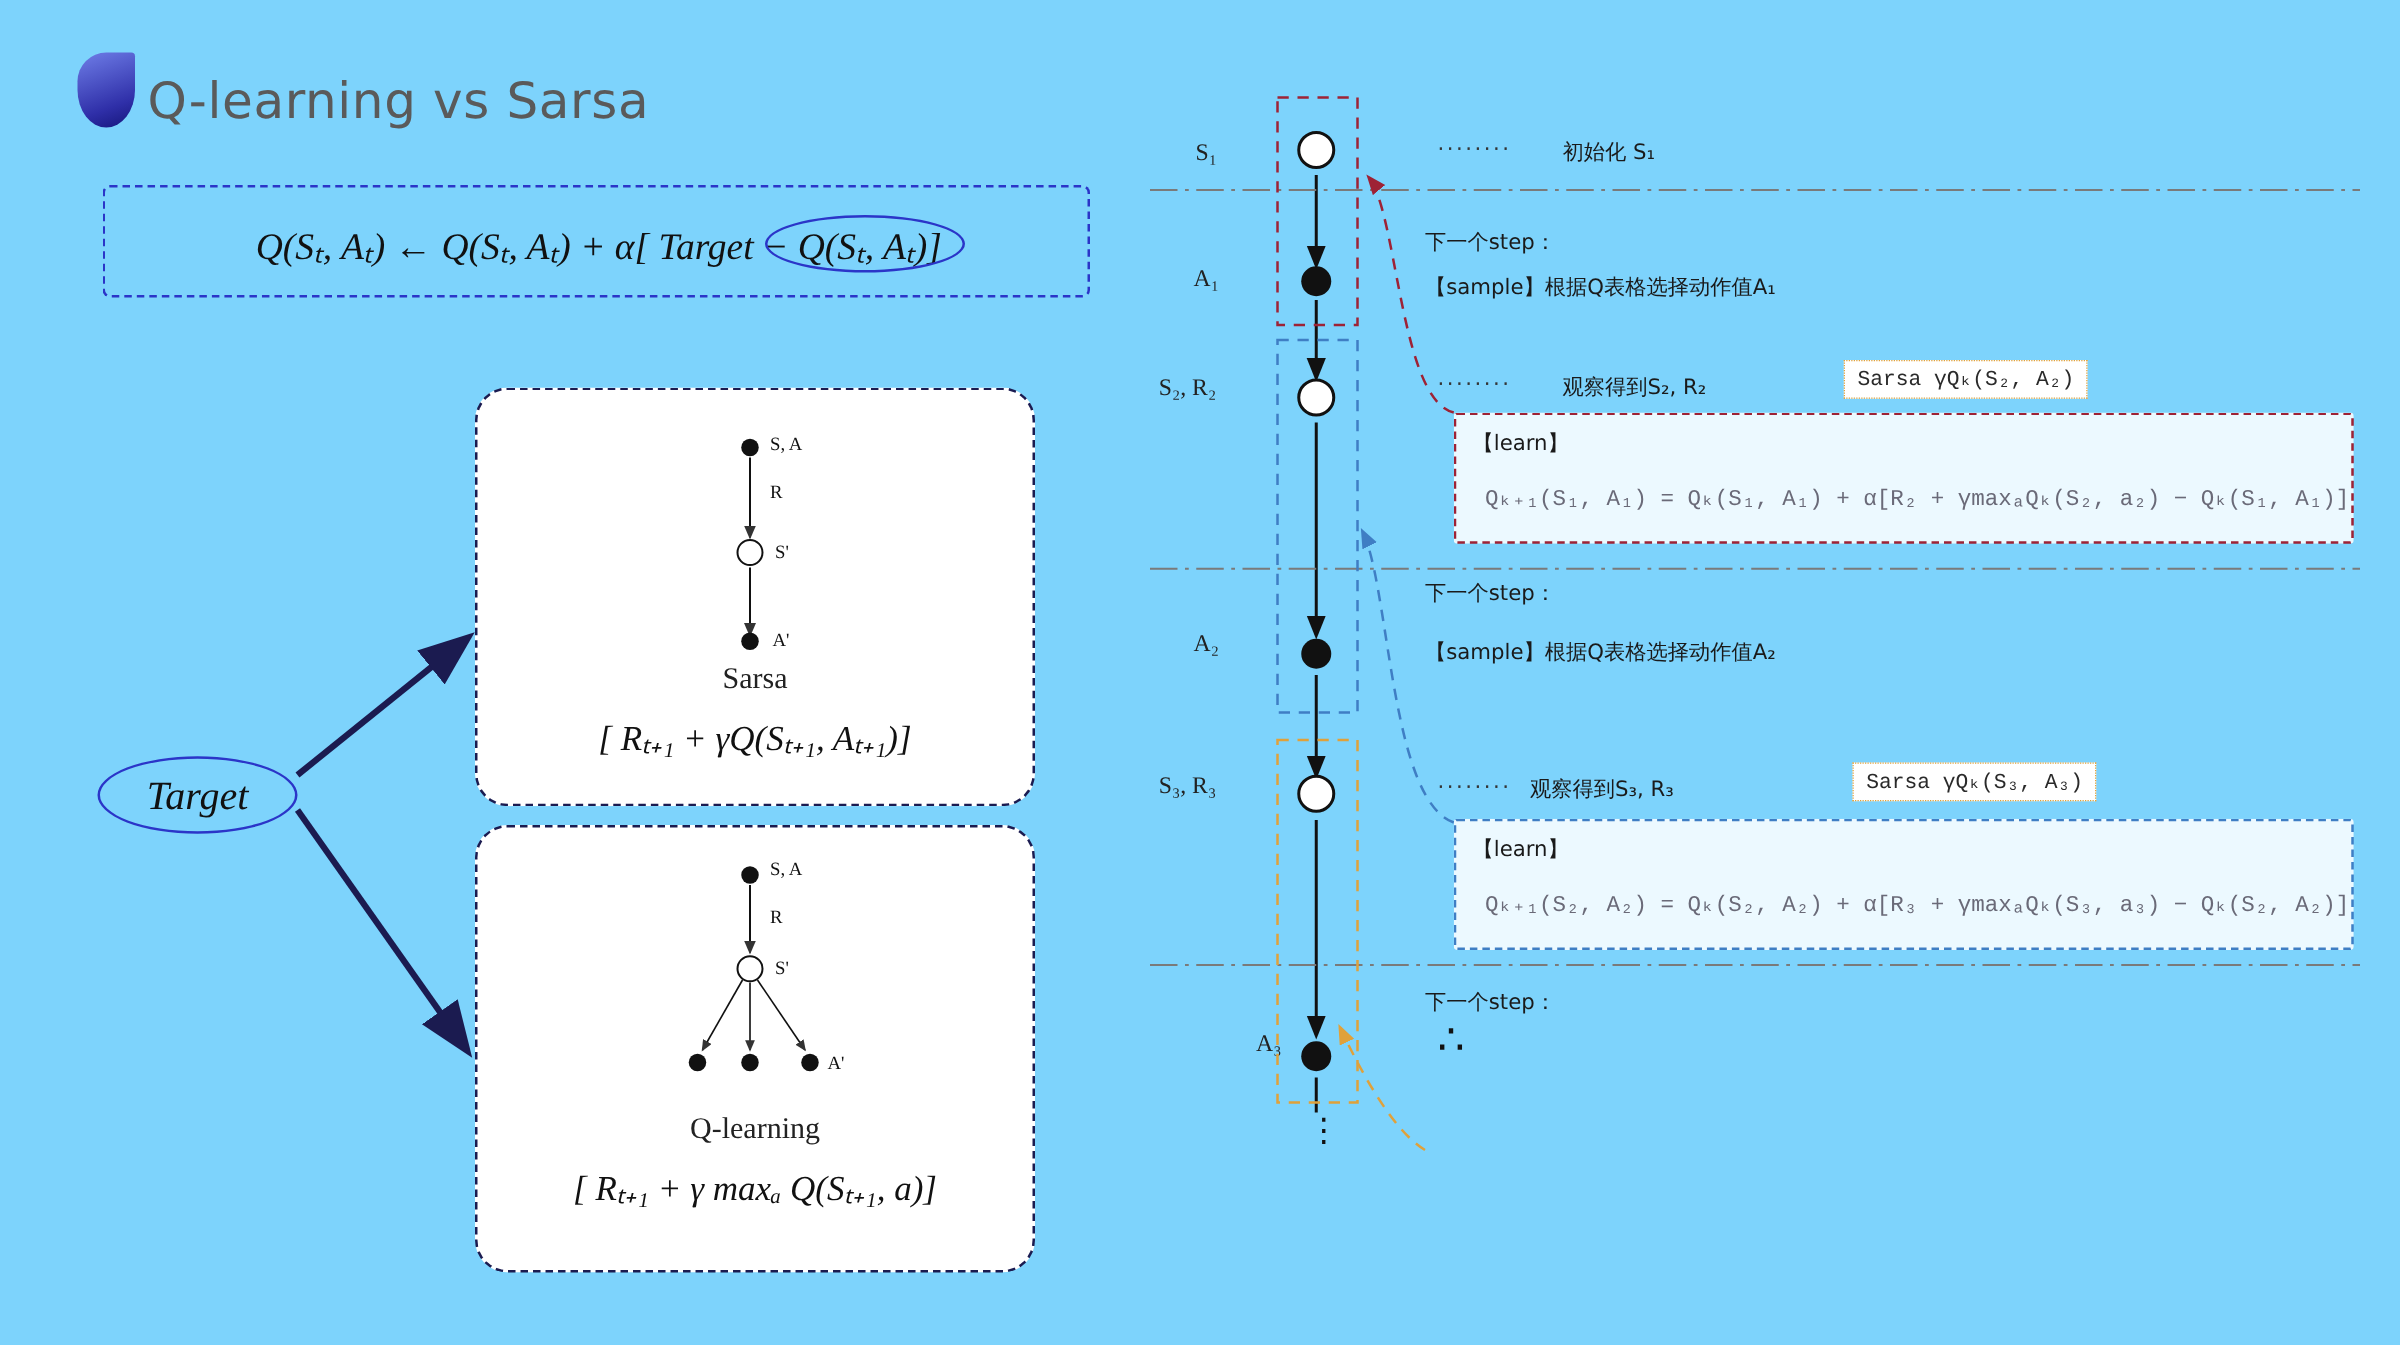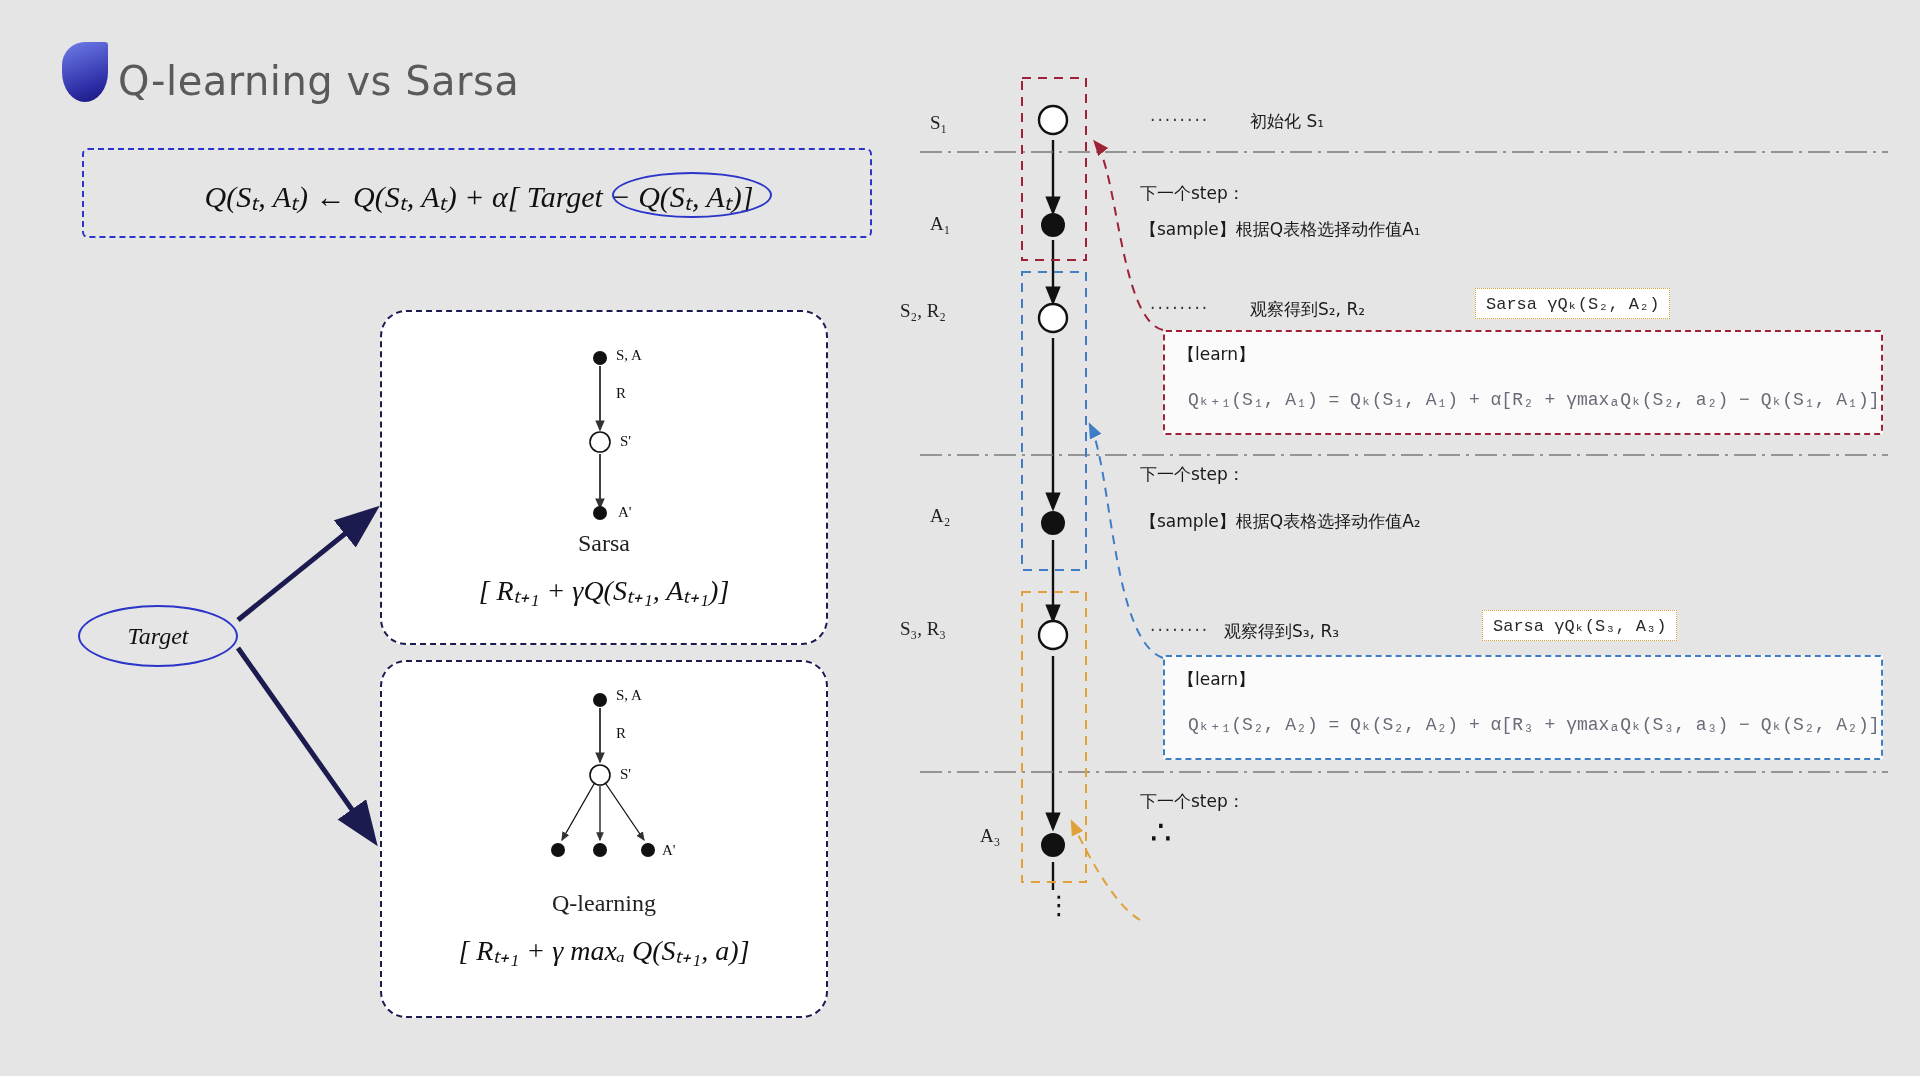--- a/index.html
+++ b/index.html
@@ -12,21 +12,21 @@
     height: 1076px;
     position: relative;
     font-family: "Liberation Sans", sans-serif;
     overflow: hidden;
   }
   .slide {
     position: absolute;
     left: 0; top: 0;
     width: 1920px;
     height: 1076px;
-    background: #e5e5e5;
+    background: #7dd3fc;
   }
   
   #title-bullet {
     position: absolute;
     left: 62px;
     top: 42px;
     width: 46px;
     height: 60px;
     border-radius: 0 0 46px 46px / 0 0 60px 60px;
     background: linear-gradient(160deg, #6f7ee8 0%, #2f2fa8 70%, #15157a 100%);
@@ -88,21 +88,21 @@
     width: 160px;
     height: 62px;
     border: 2px solid #2b35c8;
     border-radius: 50%;
     box-sizing: border-box;
     display: flex;
     align-items: center;
     justify-content: center;
     font-family: "Liberation Serif", serif;
     font-style: italic;
-    font-size: 24px;
+    font-size: 32px;
     color: #111;
   }
   
   .branch-box {
     position: absolute;
     border: 2px dashed #1b1b50;
     border-radius: 26px;
     box-sizing: border-box;
     background: #fff;
   }
@@ -126,21 +126,21 @@
     color: #111;
     white-space: nowrap;
   }
   
   .chain-label {
     position: absolute;
     font-family: "Liberation Serif", serif;
     font-size: 19px;
     color: #222;
     white-space: nowrap;
-    text-align: left;
+    text-align: center;
   }
   .note-text {
     position: absolute;
     font-family: "DejaVu Sans", sans-serif;
     font-size: 17px;
     color: #1a1a1a;
     white-space: nowrap;
   }
   .dotted-lead {
     position: absolute;

